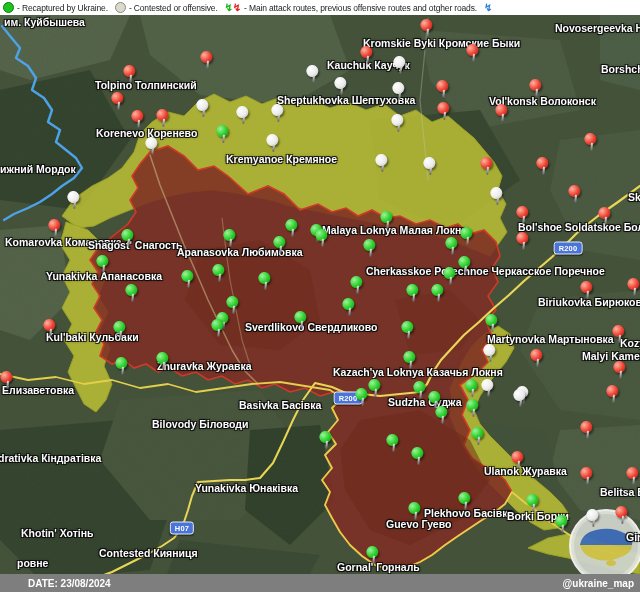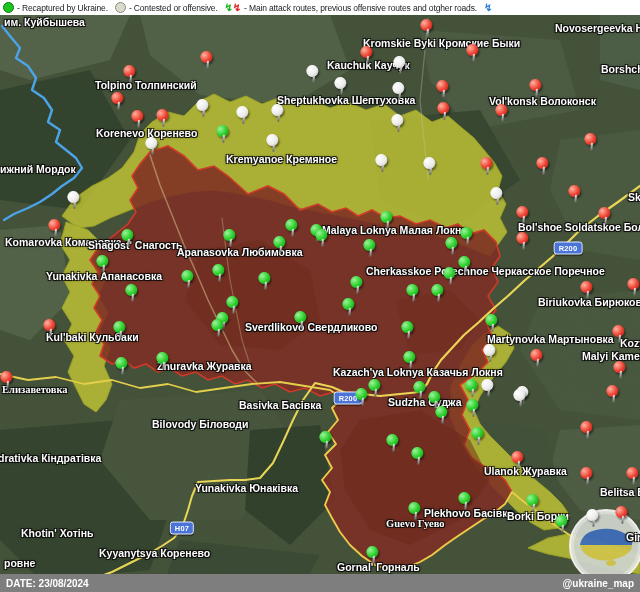--- a/index.html
+++ b/index.html
@@ -15,21 +15,21 @@
   .dot{width:9px;height:9px;border-radius:50%;display:inline-block;flex:0 0 auto;}
   .dot.green-dot{background:#1ec41e;border:1px solid #0c7a12;}
   .dot.gray-dot{background:#dadacd;border:1px solid #8c8c7a;}
   .dot.red-dot{background:#e81508;border:1px solid #9c0b05;}
   .bolt{font-weight:bold;font-size:10px;line-height:9px;}
   .bolt.g{color:#15b315;} .bolt.r{color:#e02020;} .bolt.b{color:#2f7fd6;}
   
   #statusbar{position:absolute;left:0;bottom:0;width:640px;height:18px;background:#7e7e7e;
              z-index:20;display:flex;align-items:center;color:#ffffff;font-weight:bold;
              font-size:10px;box-sizing:border-box;padding:0 6px;}
-  #statusbar .date{}
+  #statusbar .date{margin-left:22px;}
   #statusbar .loc{margin-left:28px;}
   #statusbar .handle{margin-left:auto;font-weight:bold;}
   
   #map{position:absolute;top:0;left:0;width:640px;height:592px;}
   #zones-svg{position:absolute;top:0;left:0;z-index:1;}
   .map-label{position:absolute;z-index:6;font-size:10.5px;font-weight:bold;color:#fdfdfd;
              white-space:nowrap;pointer-events:none;
              text-shadow:-1px -1px 0 rgba(10,10,10,.85),1px -1px 0 rgba(10,10,10,.85),
                          -1px 1px 0 rgba(10,10,10,.85),1px 1px 0 rgba(10,10,10,.85),
                          0 0 3px rgba(0,0,0,.9);}
@@ -163,36 +163,36 @@
         <div class="map-label" style="left: 177px; top: 246px;">Apanasovka Любимовка</div>
         <div class="map-label" style="left: 322px; top: 224px;">Malaya Loknya Малая Локня</div>
         <div class="map-label" style="left: 366px; top: 265px;">Cherkasskoe Porechnoe Черкасское Поречное</div>
         <div class="map-label" style="left: 538px; top: 296px;">Biriukovka Бирюковка</div>
         <div class="map-label" style="left: 46px; top: 331px;">Kul'baki Кульбаки</div>
         <div class="map-label" style="left: 245px; top: 321px;">Sverdlikovo Свердликово</div>
         <div class="map-label" style="left: 333px; top: 334px; margin-top: 32px;">Kazach'ya Loknya Казачья Локня</div>
         <div class="map-label" style="left: 487px; top: 333px;">Martynovka Мартыновка</div>
         <div class="map-label" style="left: 620px; top: 337px;">Kozy</div>
         <div class="map-label" style="left: 582px; top: 350px;">Malyi Kamenets</div>
-        <div class="map-label" style="left: 2px; top: 384px; font-family: Liberation Serif, serif;">Елизаветовка</div>
+        <div class="map-label" style="left: 2px; top: 384px;">Елизаветовка</div>
         <div class="map-label" style="left: 157px; top: 360px;">Zhuravka Журавка</div>
         <div class="map-label" style="left: 152px; top: 418px;">Bilovody Біловоди</div>
         <div class="map-label" style="left: 239px; top: 399px;">Basivka Басівка</div>
         <div class="map-label" style="left: 388px; top: 396px;">Sudzha Суджа</div>
         <div class="map-label" style="left: 484px; top: 465px;">Ulanok Журавка</div>
         <div class="map-label" style="left: 600px; top: 486px;">Belitsa Бел</div>
         <div class="map-label" style="left: -2px; top: 452px;">drativka Кіндратівка</div>
         <div class="map-label" style="left: 195px; top: 482px;">Yunakivka Юнаківка</div>
         <div class="map-label" style="left: 424px; top: 507px;">Plekhovo Басівка</div>
-        <div class="map-label" style="left: 386px; top: 518px; font-family: Liberation Serif, serif;">Guevo Гуево</div>
+        <div class="map-label" style="left: 386px; top: 518px;">Guevo Гуево</div>
         <div class="map-label" style="left: 507px; top: 510px;">Borki Борки</div>
         <div class="map-label" style="left: 21px; top: 527px;">Khotin' Хотінь</div>
-        <div class="map-label" style="left: 99px; top: 547px;">Kyyanytsya Коренево</div>
+        <div class="map-label" style="left: 99px; top: 547px;">Contested Кияниця</div>
         <div class="map-label" style="left: 337px; top: 561px;">Gornal' Горналь</div>
-        <div class="map-label" style="left: 4px; top: 557px;">ровне</div>
+        <div class="map-label" style="left: 17px; top: 557px;">ровне</div>
         <div class="map-label" style="left: 626px; top: 531px;">Gir</div>
       </div>
     <div id="badges-layer">
         <span class="road-badge" style="left: 568px; top: 248px;">R200</span>
         <span class="road-badge" style="left: 348px; top: 398px;">R200</span>
         <span class="road-badge" style="left: 182px; top: 528px;">H07</span>
       </div>
     <div id="pins-layer">
         <div class="pin green" style="left: 217px; top: 125px;">
           <div class="head"></div>

